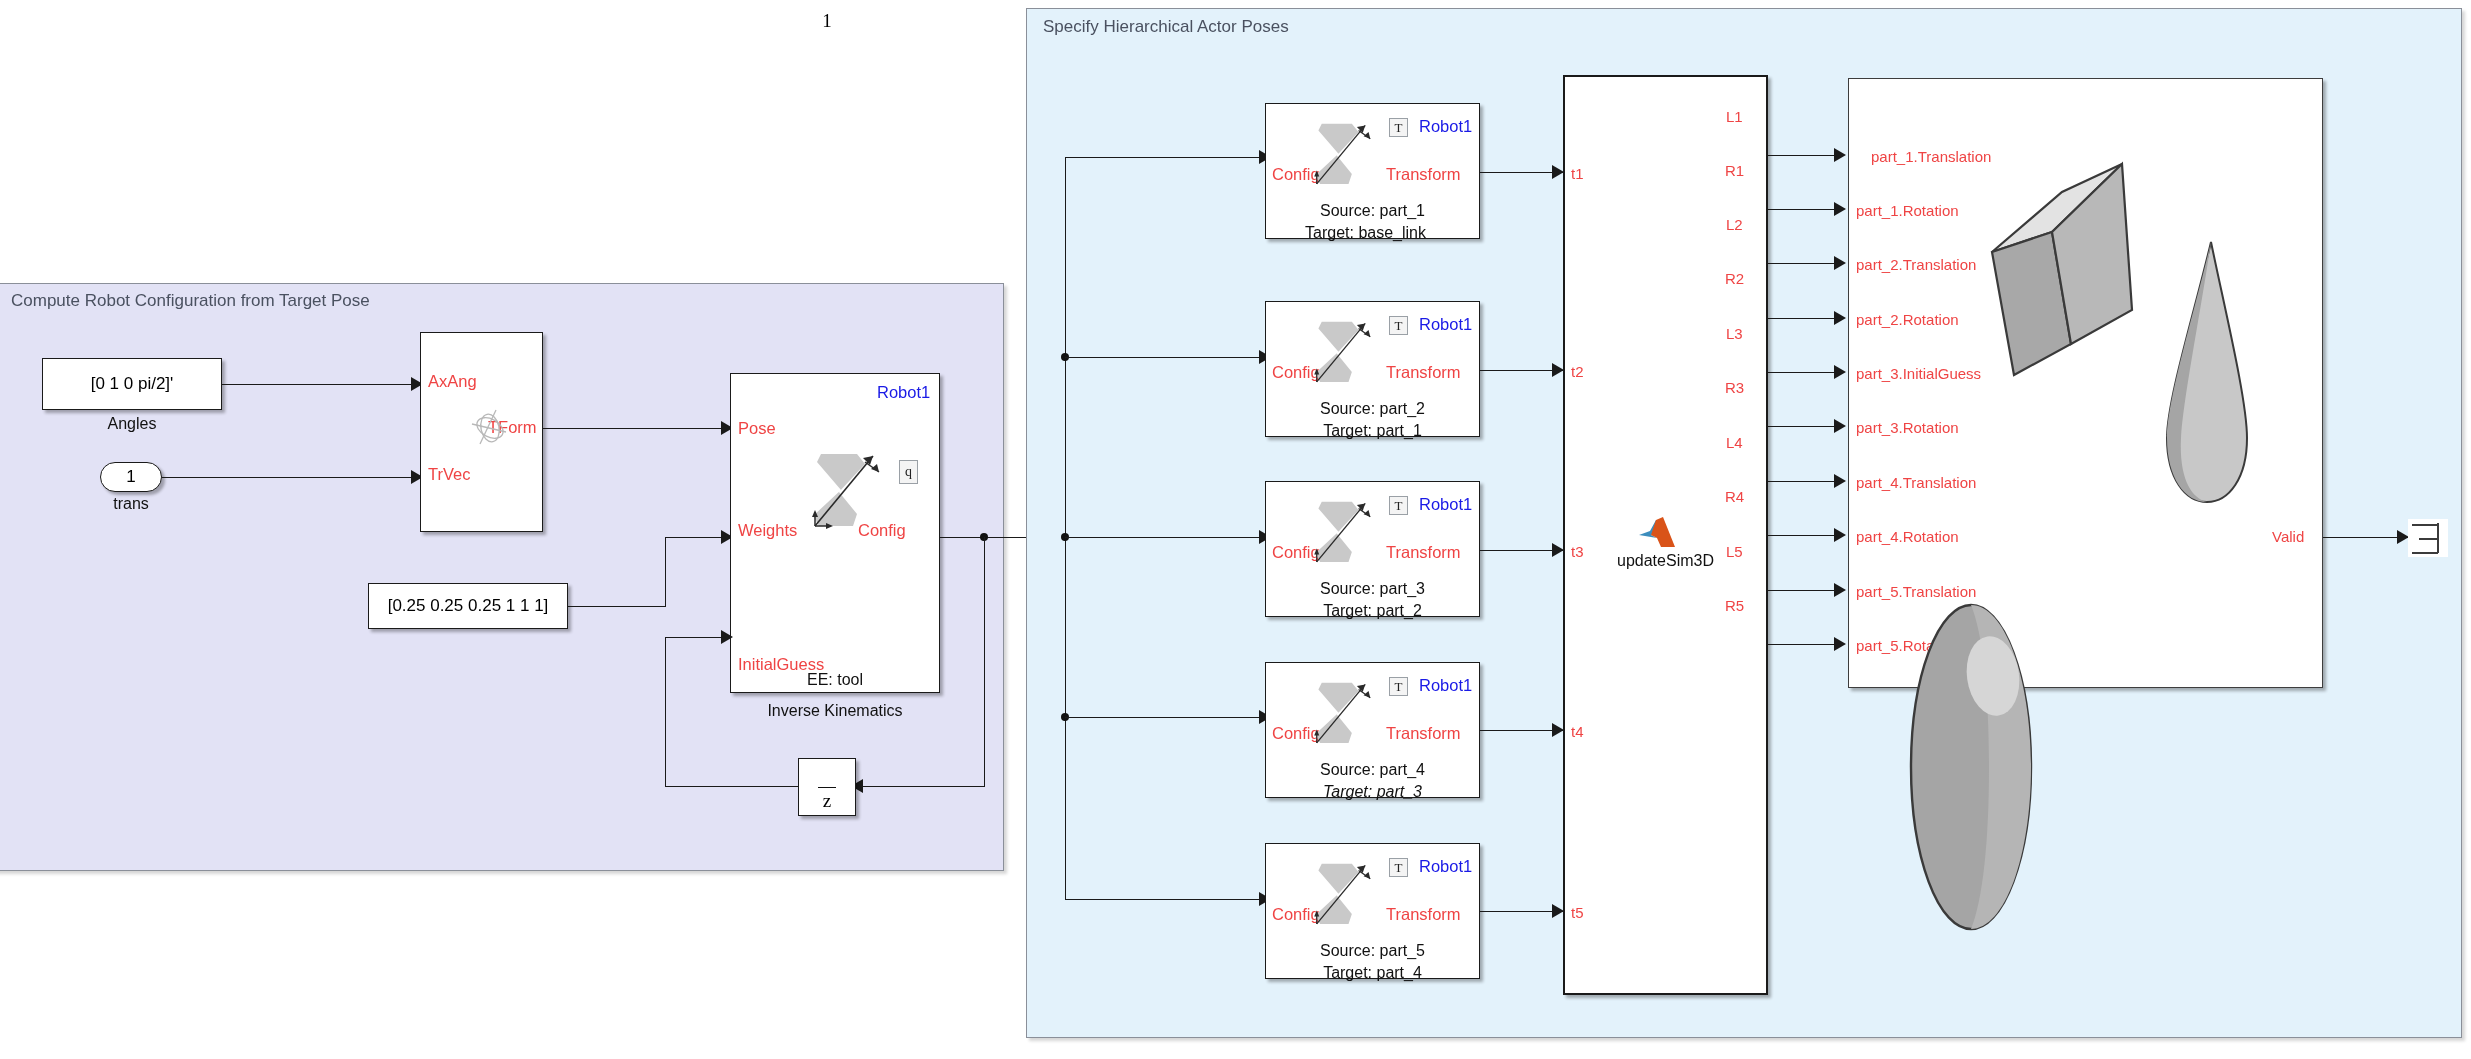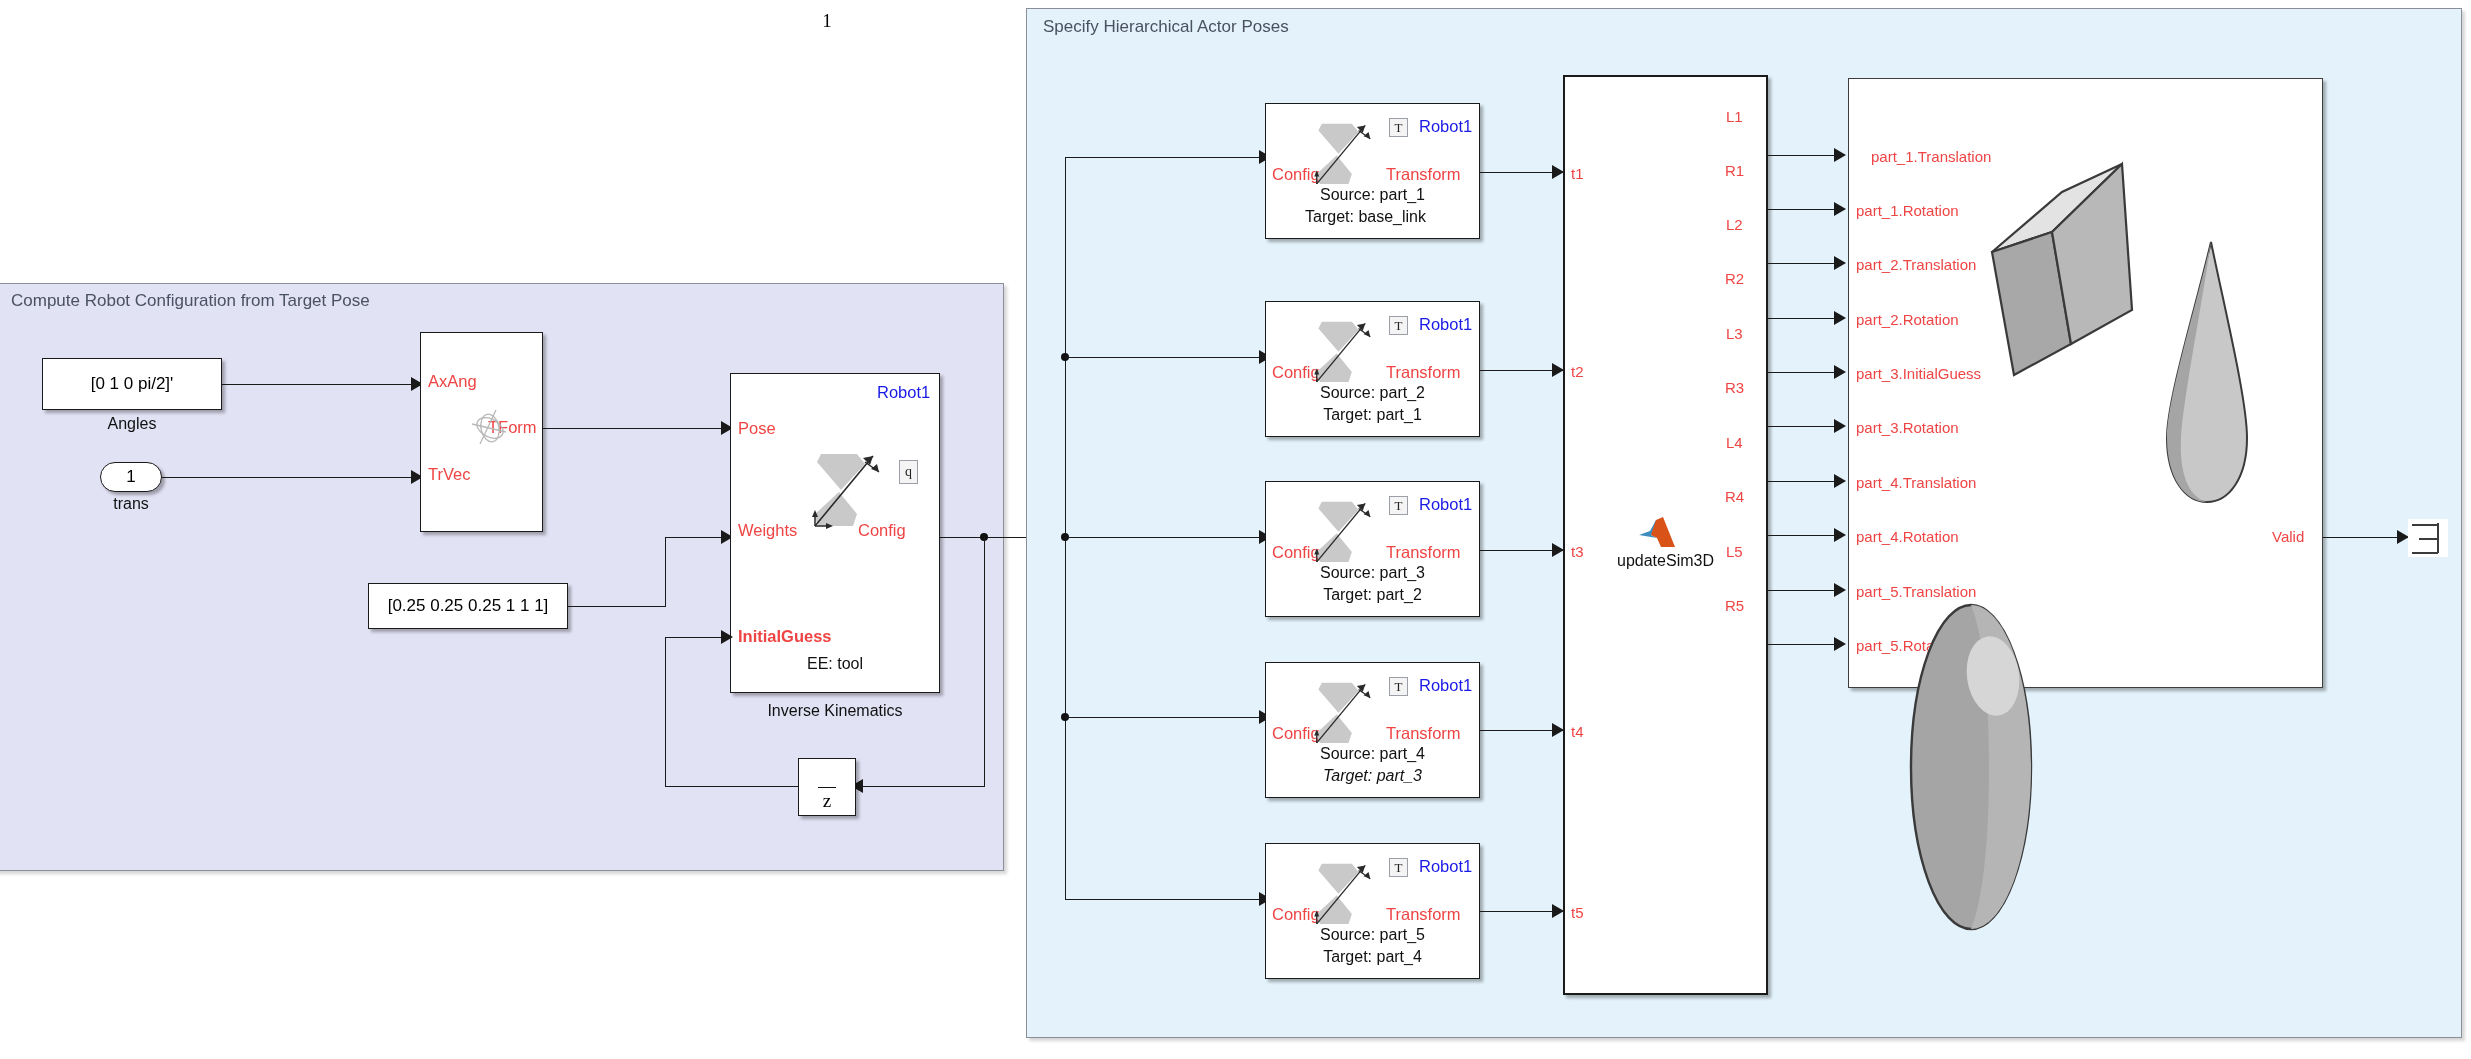--- a/index.html
+++ b/index.html
@@ -18,21 +18,21 @@
   
   .blk{position:absolute;box-sizing:border-box;background:#fff;border:1.6px solid #1a1a1a;
        box-shadow:3px 3px 3px rgba(0,0,0,.30);}
   .blk-thick{border-width:2.6px;}
   .blk-thin{border-width:1.3px;border-color:#3d3d3d;}
 
   .blk-label{position:absolute;left:0;width:100%;text-align:center;font-size:16px;
              color:#111;white-space:nowrap;}
 
   .ctext{position:absolute;width:100%;text-align:center;font-size:17px;color:#111;
-         white-space:nowrap;left:0;}
+         white-space:nowrap;left:0;margin-top:16px;}
 
   
   .plabel{position:absolute;font-size:16.5px;color:#ef4444;white-space:nowrap;}
   .plabel-sm{font-size:15px;}
   .robot-tag{position:absolute;font-size:16.5px;color:#1a1ae6;white-space:nowrap;}
 
   
   .h{position:absolute;height:0;border-top:1.7px solid #1a1a1a;}
   .v{position:absolute;width:0;border-left:1.7px solid #1a1a1a;}
   .dot{position:absolute;width:8px;height:8px;border-radius:50%;background:#111;}
@@ -118,21 +118,21 @@
   </div>
   <div class="h" style="left:568px;top:606px;width:98px;"></div>
   <div class="v" style="left:665px;top:537px;height:70px;"></div>
   <div class="h" style="left:665px;top:537px;width:62px;"></div>
   <div class="arr" style="left:721px;top:530px;"></div>
 
   <div class="blk" style="left:730px;top:373px;width:210px;height:320px;"></div>
   <div class="robot-tag" style="left:877px;top:383px;">Robot1</div>
   <div class="plabel" style="left:738px;top:419px;">Pose</div>
   <div class="plabel" style="left:738px;top:521px;">Weights</div>
-  <div class="plabel" style="left:738px;top:627px;font-weight:bold;">InitialGuess</div>
+  <div class="plabel" style="left:738px;top:655px;">InitialGuess</div>
   <div class="plabel" style="left:858px;top:521px;">Config</div>
   <div class="ctext" style="left:730px;top:655px;width:210px;font-size:16px;">EE: tool</div>
   <div class="iconwrap" style="left:795px;top:440px;width:110px;height:110px;">
     <svg width="110" height="110" viewBox="0 0 110 110">
       <path d="M22 22 L26 14 L62 14 L70 24 L44 52 L62 74 L58 86 L24 86 L18 76 L46 50 Z" fill="#c9c9c9"></path>
       <path d="M20 86 L78 16" stroke="#2a2a2a" stroke-width="1.6" fill="none"></path>
       <path d="M78 16 l-10 2 l7 7 z" fill="#2a2a2a"></path>
       <path d="M70 22 l14 10" stroke="#2a2a2a" stroke-width="1.5" fill="none"></path>
       <path d="M84 32 l-2 -8 l-6 5 z" fill="#2a2a2a"></path>
       <path d="M20 86 l0 -14" stroke="#2a2a2a" stroke-width="1.5" fill="none"></path>

